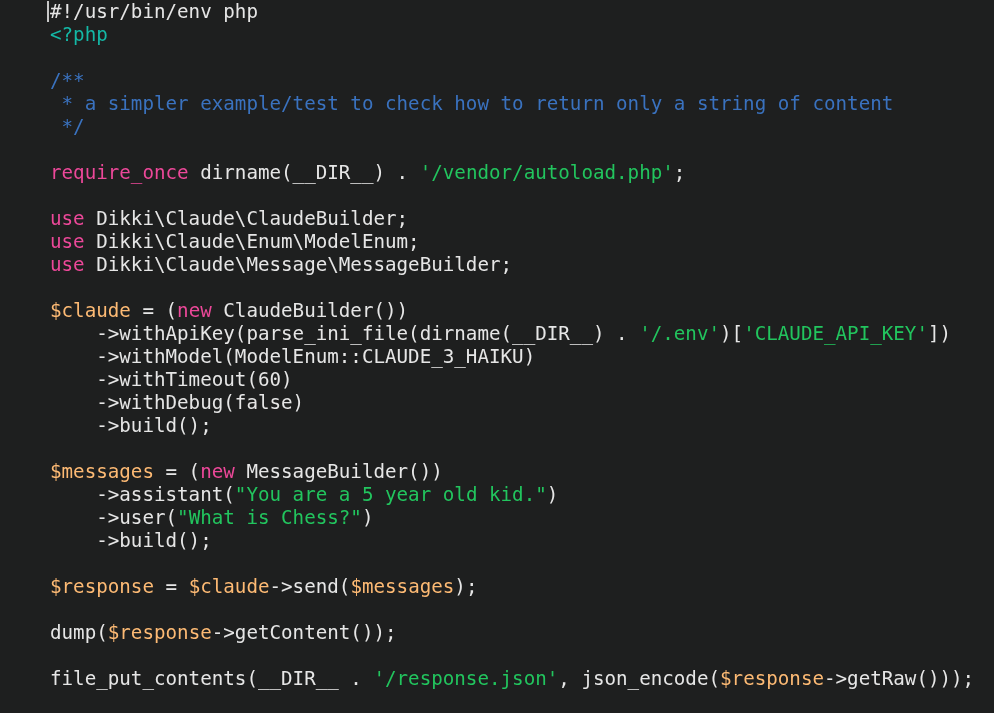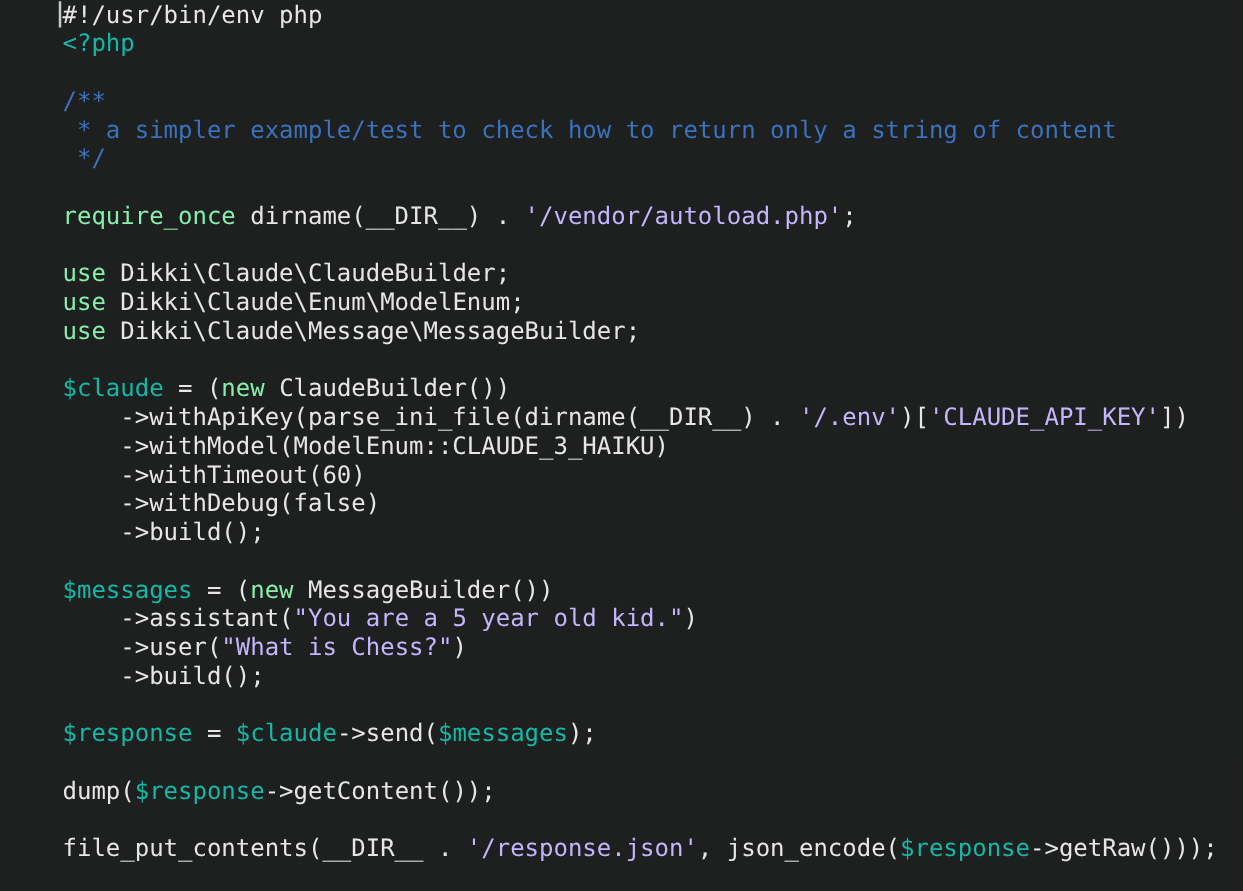--- a/index.html
+++ b/index.html
@@ -45,23 +45,23 @@
     top: 1px;
     width: 2px;
     height: 21px;
     background: #c8c8c8;
   }
 
   
   .tok-plain   { color: #e6e6e6; }
   .tok-comment { color: #3a72bf; }
   .tok-tag     { color: #14b8a6; }
-  .tok-keyword { color: #86efac; }
-  .tok-var     { color: #14b8a6; }
-  .tok-string  { color: #c4b5fd; }
+  .tok-keyword { color: #ec4899; }
+  .tok-var     { color: #fdba74; }
+  .tok-string  { color: #22c55e; }
 </style>
 </head>
 <body>
 
 <div id="editor">
   <div class="caret"></div>
   <div class="code" id="code-body"><div class="line"><span class="tok-plain">#!/usr/bin/env php</span></div><div class="line"><span class="tok-tag">&lt;?php</span></div><div class="line">​</div><div class="line"><span class="tok-comment">/**</span></div><div class="line"><span class="tok-comment"> * a simpler example/test to check how to return only a string of content</span></div><div class="line"><span class="tok-comment"> */</span></div><div class="line">​</div><div class="line"><span class="tok-keyword">require_once</span><span class="tok-plain"> dirname(__DIR__) . </span><span class="tok-string">'/vendor/autoload.php'</span><span class="tok-plain">;</span></div><div class="line">​</div><div class="line"><span class="tok-keyword">use</span><span class="tok-plain"> Dikki\Claude\ClaudeBuilder;</span></div><div class="line"><span class="tok-keyword">use</span><span class="tok-plain"> Dikki\Claude\Enum\ModelEnum;</span></div><div class="line"><span class="tok-keyword">use</span><span class="tok-plain"> Dikki\Claude\Message\MessageBuilder;</span></div><div class="line">​</div><div class="line"><span class="tok-var">$claude</span><span class="tok-plain"> = (</span><span class="tok-keyword">new</span><span class="tok-plain"> ClaudeBuilder())</span></div><div class="line"><span class="tok-plain">    -&gt;withApiKey(parse_ini_file(dirname(__DIR__) . </span><span class="tok-string">'/.env'</span><span class="tok-plain">)[</span><span class="tok-string">'CLAUDE_API_KEY'</span><span class="tok-plain">])</span></div><div class="line"><span class="tok-plain">    -&gt;withModel(ModelEnum::CLAUDE_3_HAIKU)</span></div><div class="line"><span class="tok-plain">    -&gt;withTimeout(60)</span></div><div class="line"><span class="tok-plain">    -&gt;withDebug(false)</span></div><div class="line"><span class="tok-plain">    -&gt;build();</span></div><div class="line">​</div><div class="line"><span class="tok-var">$messages</span><span class="tok-plain"> = (</span><span class="tok-keyword">new</span><span class="tok-plain"> MessageBuilder())</span></div><div class="line"><span class="tok-plain">    -&gt;assistant(</span><span class="tok-string">"You are a 5 year old kid."</span><span class="tok-plain">)</span></div><div class="line"><span class="tok-plain">    -&gt;user(</span><span class="tok-string">"What is Chess?"</span><span class="tok-plain">)</span></div><div class="line"><span class="tok-plain">    -&gt;build();</span></div><div class="line">​</div><div class="line"><span class="tok-var">$response</span><span class="tok-plain"> = </span><span class="tok-var">$claude</span><span class="tok-plain">-&gt;send(</span><span class="tok-var">$messages</span><span class="tok-plain">);</span></div><div class="line">​</div><div class="line"><span class="tok-plain">dump(</span><span class="tok-var">$response</span><span class="tok-plain">-&gt;getContent());</span></div><div class="line">​</div><div class="line"><span class="tok-plain">file_put_contents(__DIR__ . </span><span class="tok-string">'/response.json'</span><span class="tok-plain">, json_encode(</span><span class="tok-var">$response</span><span class="tok-plain">-&gt;getRaw()));</span></div></div>
 </div>
 
 </body></html>

